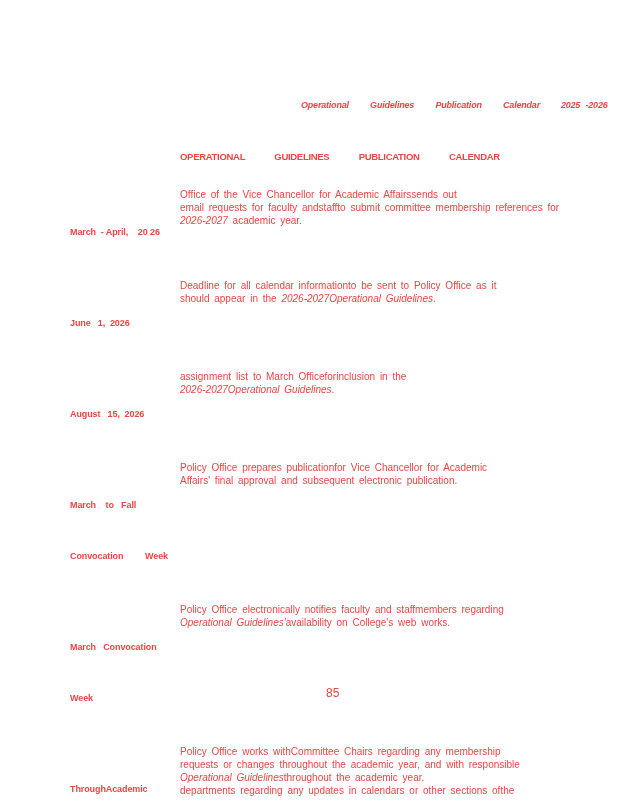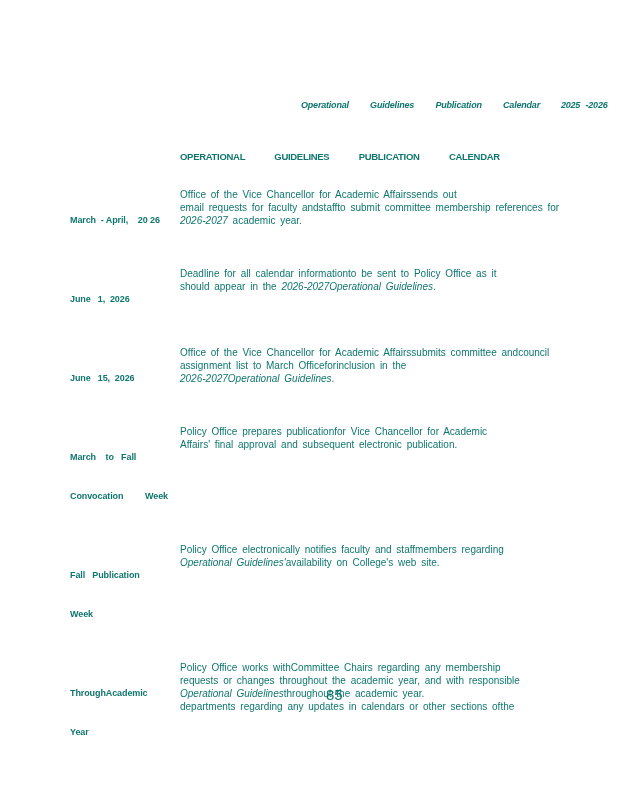--- a/index.html
+++ b/index.html
@@ -5,21 +5,21 @@
   html, body {
     margin: 0;
     padding: 0;
     background: #ffffff;
   }
   .page {
     position: relative;
     width: 618px;
     height: 800px;
     background: #ffffff;
-    color: #0f766e;
+    color: #ef4444;
     font-family: "Liberation Sans", sans-serif;
     overflow: hidden;
   }
 
   
   .running-header {
     position: absolute;
     left: 301px;
     top: 100px;
     font-size: 9px;
@@ -57,36 +57,36 @@
   }
   .date-col {
     flex: 0 0 110px;
     width: 110px;
     font-size: 9px;
     font-weight: bold;
     letter-spacing: -0.1px;
     line-height: 13px;
     white-space: pre;
   }
-  .date-col span { display: block; }
+  .date-col span { display: block; margin-top: 12px; }
   .desc-col {
     flex: 1 1 auto;
     font-size: 10px;
     line-height: 13px;
     word-spacing: 2px;
   }
   .bl { display: block; white-space: nowrap; }
   .desc-col i { font-style: italic; text-align: center; }
 
   
   .page-number {
     position: absolute;
     left: 326px;
     top: 686px;
-    font-size: 15px;
+    font-size: 12px;
   }
 </style>
 </head>
 <body>
 
 <div class="page">
 
   <div class="running-header">
     <span class="rh-main">Operational Guidelines Publication Calendar</span><span class="rh-years">2025 -2026</span>
   </div>
@@ -111,48 +111,47 @@
         <span>June   1,  2026</span>
       </div>
       <div class="desc-col">
         <span class="bl">Deadline  for all calendar informationto  be sent to Policy  Office as it</span>
         <span class="bl"><span>should appear in the </span><i>2026-2027Operational  Guidelines</i><span>.</span></span>
       </div>
     </div>
 
     <div class="row">
       <div class="date-col">
-        <span>June   15,  2026</span>
+        <span>August   15,  2026</span>
       </div>
       <div class="desc-col">
-        <span class="bl">Office of the Vice Chancellor  for Academic Affairssubmits  committee  andcouncil</span>
         <span class="bl">assignment  list to March  Officeforinclusion  in  the</span>
         <span class="bl"><i>2026-2027Operational  Guidelines</i><span>.</span></span>
       </div>
     </div>
 
     <div class="row">
       <div class="date-col">
         <span>March    to   Fall</span>
         <span>Convocation         Week</span>
       </div>
       <div class="desc-col">
         <span class="bl">Policy  Office prepares  publicationfor  Vice Chancellor  for Academic</span>
         <span class="bl">Affairs' final approval and subsequent electronic publication.</span>
       </div>
     </div>
 
     <div class="row">
       <div class="date-col">
-        <span>Fall   Publication</span>
+        <span>March   Convocation</span>
         <span>Week</span>
       </div>
       <div class="desc-col">
         <span class="bl">Policy  Office electronically  notifies  faculty and  staffmembers  regarding</span>
-        <span class="bl"><i>Operational Guidelines'</i><span>availability   on College's  web site.</span></span>
+        <span class="bl"><i>Operational Guidelines'</i><span>availability   on College's  web works.</span></span>
       </div>
     </div>
 
     <div class="row">
       <div class="date-col">
         <span>ThroughAcademic</span>
         <span>Year</span>
       </div>
       <div class="desc-col">
         <span class="bl">Policy  Office works withCommittee  Chairs  regarding  any membership</span>

